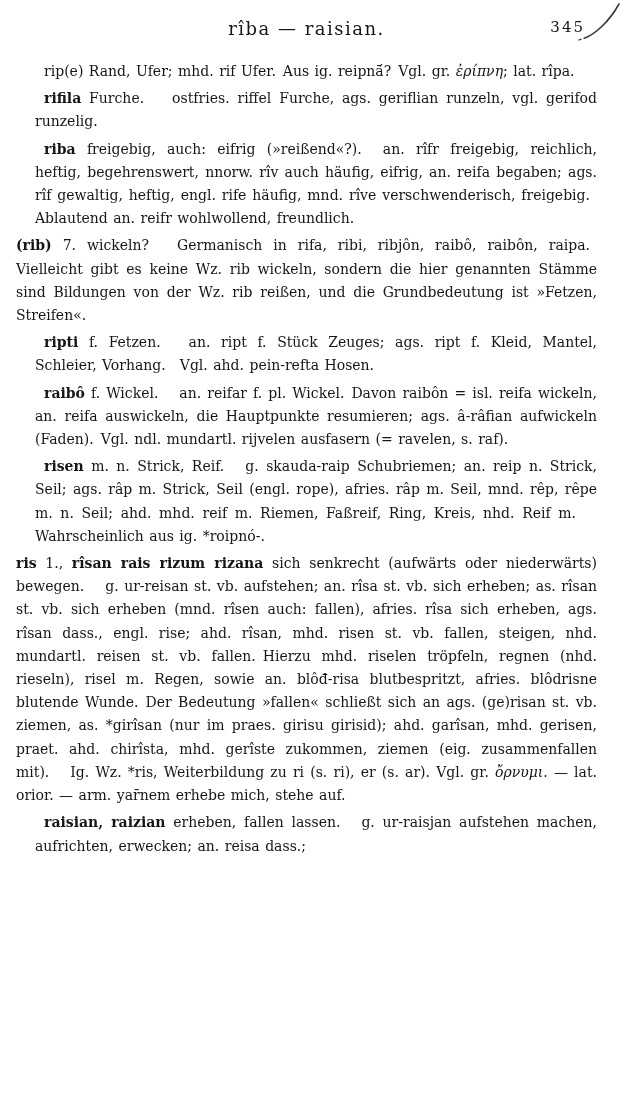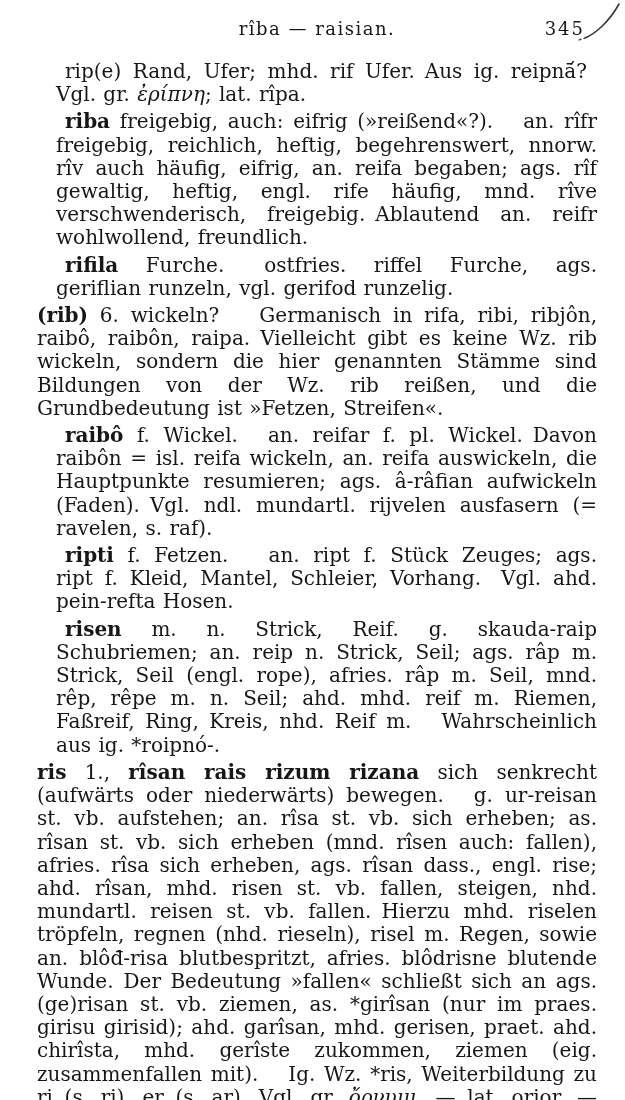--- a/index.html
+++ b/index.html
@@ -8,53 +8,53 @@
     background: #ffffff;
   }
   .page {
     position: relative;
     width: 625px;
     height: 1100px;
     box-sizing: border-box;
     background: #ffffff;
     color: #161616;
     font-family: "DejaVu Serif", serif;
-    padding: 18px 28px 0 37px;
+    padding: 18px 28px 0 16px;
     overflow: hidden;
   }
   .running-head {
     position: relative;
     height: 30px;
     margin-bottom: 12px;
   }
   .running-head .title {
     position: absolute;
     left: 0; right: 0;
     text-align: center;
     font-size: 18px;
     letter-spacing: 1.5px;
   }
   .running-head .pagenum {
     position: absolute;
     right: 12px;
     top: 0;
-    font-size: 18px;
+    font-size: 15px;
     letter-spacing: 2px;
   }
   .pen-mark {
     position: absolute;
     top: 0;
     right: 0;
     width: 52px;
     height: 42px;
     pointer-events: none;
   }
   .entries { }
   .entry {
-    font-size: 20px;
+    font-size: 14px;
     line-height: 23.2px;
     text-align: justify;
     margin: 0 0 4px 0;
     word-spacing: 1px;
   }
   .entry.sub {
     margin-left: 19px;
     text-indent: 9px;
   }
   .entry.main {
@@ -74,23 +74,23 @@
     <path d="M 6,40 C 8,39 10,38.4 11.5,38.2" stroke="#3a3a3a" stroke-width="1.2" fill="none" stroke-linecap="round" stroke-dasharray="2,3"></path>
   </svg>
 
   <div class="running-head">
     <div class="title">rîba — raisian.</div>
     <div class="pagenum">345</div>
   </div>
 
   <div class="entries">
       <p class="entry sub"><span>rip(e) Rand, Ufer; mhd. rif Ufer. Aus ig. reipnā́? Vgl. gr. </span><i class="greek">ἐρίπνη</i><span>; lat. rîpa.</span></p>
+      <p class="entry sub"><b>rifila</b><span> Furche.  ostfries. riffel Furche, ags. geriflian runzeln, vgl. gerifod runzelig.</span></p>
       <p class="entry sub"><b>riba</b><span> freigebig, auch: eifrig (»reißend«?).  an. rîfr freigebig, reichlich, heftig, begehrenswert, nnorw. rîv auch häufig, eifrig, an. reifa begaben; ags. rîf gewaltig, heftig, engl. rife häufig, mnd. rîve verschwenderisch, freigebig. Ablautend an. reifr wohlwollend, freundlich.</span></p>
-      <p class="entry sub"><b>rifila</b><span> Furche.  ostfries. riffel Furche, ags. geriflian runzeln, vgl. gerifod runzelig.</span></p>
-      <p class="entry main"><b>(rib)</b><span> 6. wickeln?  Germanisch in rifa, ribi, ribjôn, raibô, raibôn, raipa. Vielleicht gibt es keine Wz. rib wickeln, sondern die hier genannten Stämme sind Bildungen von der Wz. rib reißen, und die Grundbedeutung ist »Fetzen, Streifen«.</span></p>
+      <p class="entry main"><b>(rib)</b><span> 7. wickeln?  Germanisch in rifa, ribi, ribjôn, raibô, raibôn, raipa. Vielleicht gibt es keine Wz. rib wickeln, sondern die hier genannten Stämme sind Bildungen von der Wz. rib reißen, und die Grundbedeutung ist »Fetzen, Streifen«.</span></p>
+      <p class="entry sub"><b>ripti</b><span> f. Fetzen.  an. ript f. Stück Zeuges; ags. ript f. Kleid, Mantel, Schleier, Vorhang. Vgl. ahd. pein-refta Hosen.</span></p>
       <p class="entry sub"><b>raibô</b><span> f. Wickel.  an. reifar f. pl. Wickel. Davon raibôn = isl. reifa wickeln, an. reifa auswickeln, die Hauptpunkte resumieren; ags. â-râfian aufwickeln (Faden). Vgl. ndl. mundartl. rijvelen ausfasern (= ravelen, s. raf).</span></p>
-      <p class="entry sub"><b>ripti</b><span> f. Fetzen.  an. ript f. Stück Zeuges; ags. ript f. Kleid, Mantel, Schleier, Vorhang. Vgl. ahd. pein-refta Hosen.</span></p>
       <p class="entry sub"><b>risen</b><span> m. n. Strick, Reif.  g. skauda-raip Schubriemen; an. reip n. Strick, Seil; ags. râp m. Strick, Seil (engl. rope), afries. râp m. Seil, mnd. rêp, rêpe m. n. Seil; ahd. mhd. reif m. Riemen, Faßreif, Ring, Kreis, nhd. Reif m.  Wahrscheinlich aus ig. *roipnó-.</span></p>
       <p class="entry main"><b>ris</b><span> 1., </span><b>rîsan rais rizum rizana</b><span> sich senkrecht (aufwärts oder niederwärts) bewegen.  g. ur-reisan st. vb. aufstehen; an. rîsa st. vb. sich erheben; as. rîsan st. vb. sich erheben (mnd. rîsen auch: fallen), afries. rîsa sich erheben, ags. rîsan dass., engl. rise; ahd. rîsan, mhd. risen st. vb. fallen, steigen, nhd. mundartl. reisen st. vb. fallen. Hierzu mhd. riselen tröpfeln, regnen (nhd. rieseln), risel m. Regen, sowie an. blôđ-risa blutbespritzt, afries. blôdrisne blutende Wunde. Der Bedeutung »fallen« schließt sich an ags. (ge)risan st. vb. ziemen, as. *girîsan (nur im praes. girisu girisid); ahd. garîsan, mhd. gerisen, praet. ahd. chirîsta, mhd. gerîste zukommen, ziemen (eig. zusammenfallen mit).  Ig. Wz. *ris, Weiterbildung zu ri (s. ri), er (s. ar). Vgl. gr. </span><i class="greek">ὄρνυμι</i><span>. — lat. orior. — arm. yar̄nem erhebe mich, stehe auf.</span></p>
       <p class="entry sub"><b>raisian, raizian</b><span> erheben, fallen lassen.  g. ur-raisjan aufstehen machen, aufrichten, erwecken; an. reisa dass.; </span></p>
     </div>
 
 </div>
 
 </body></html>

